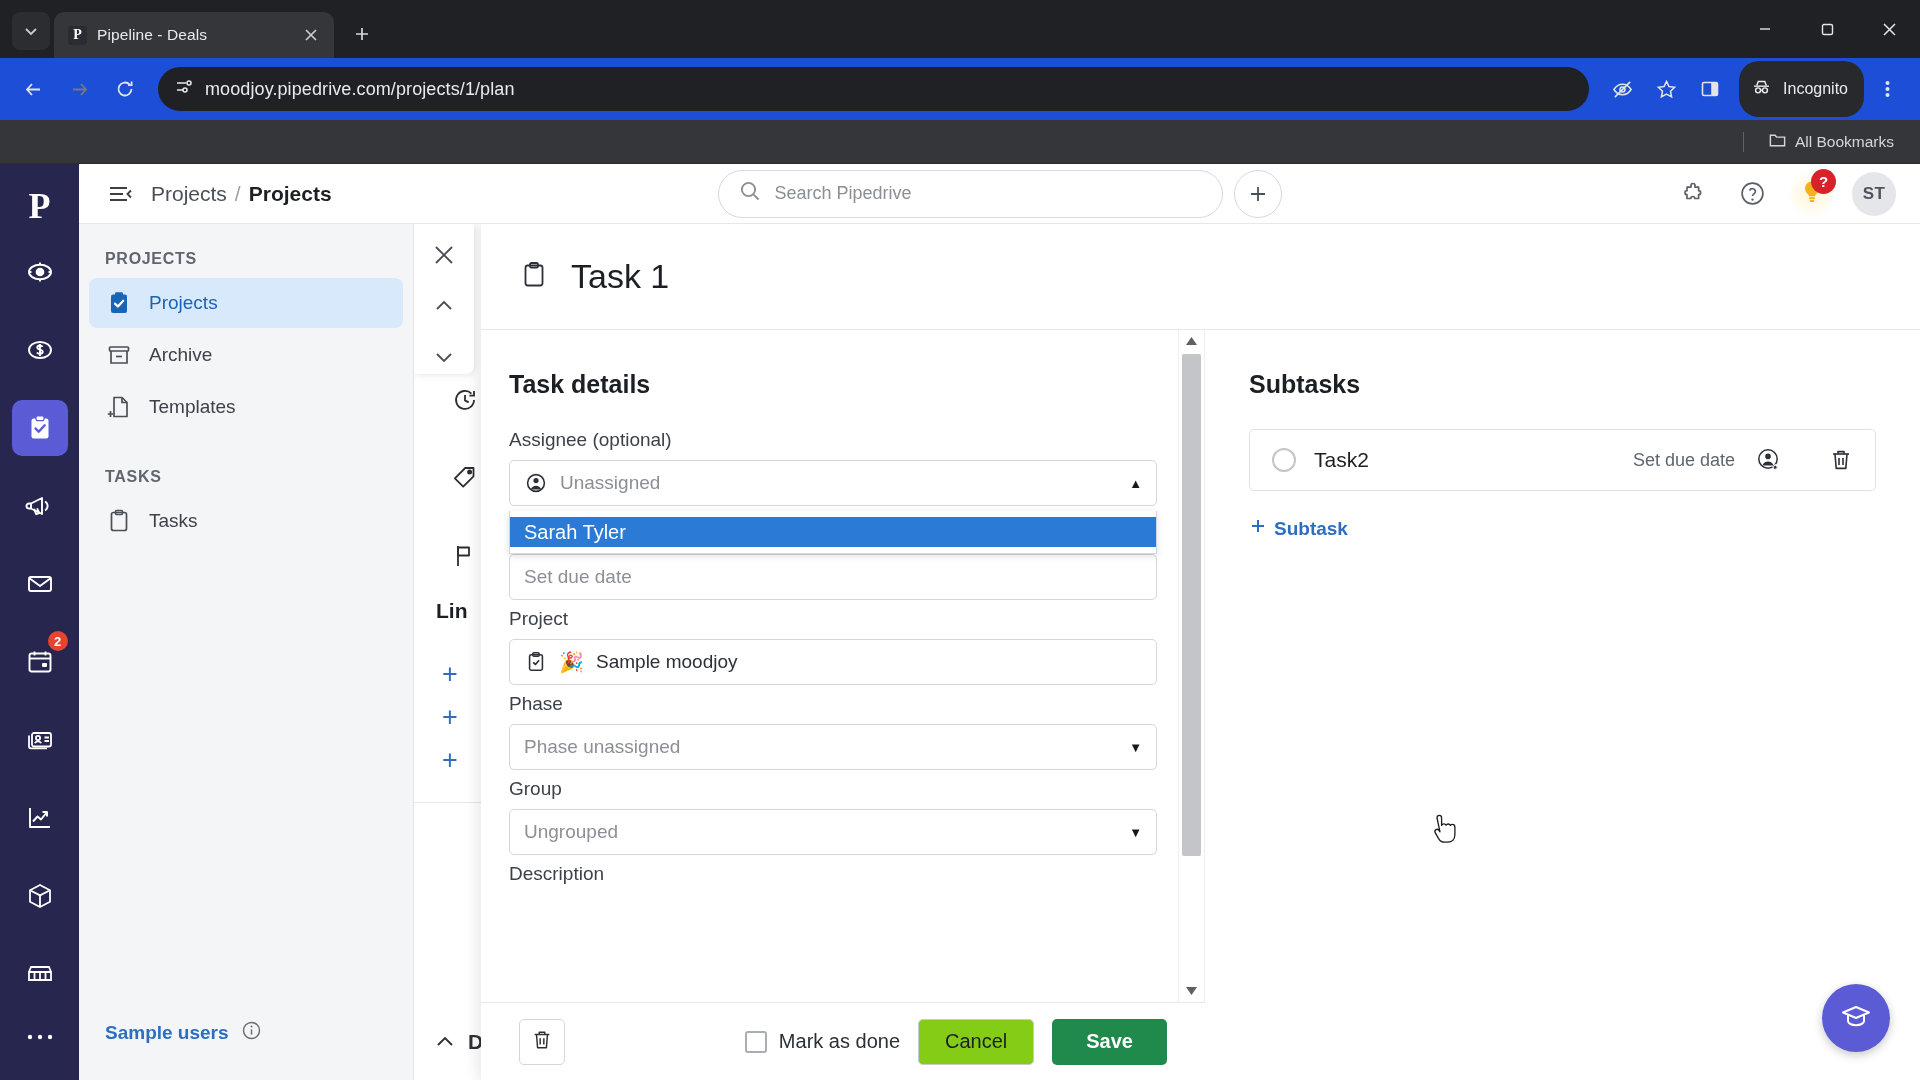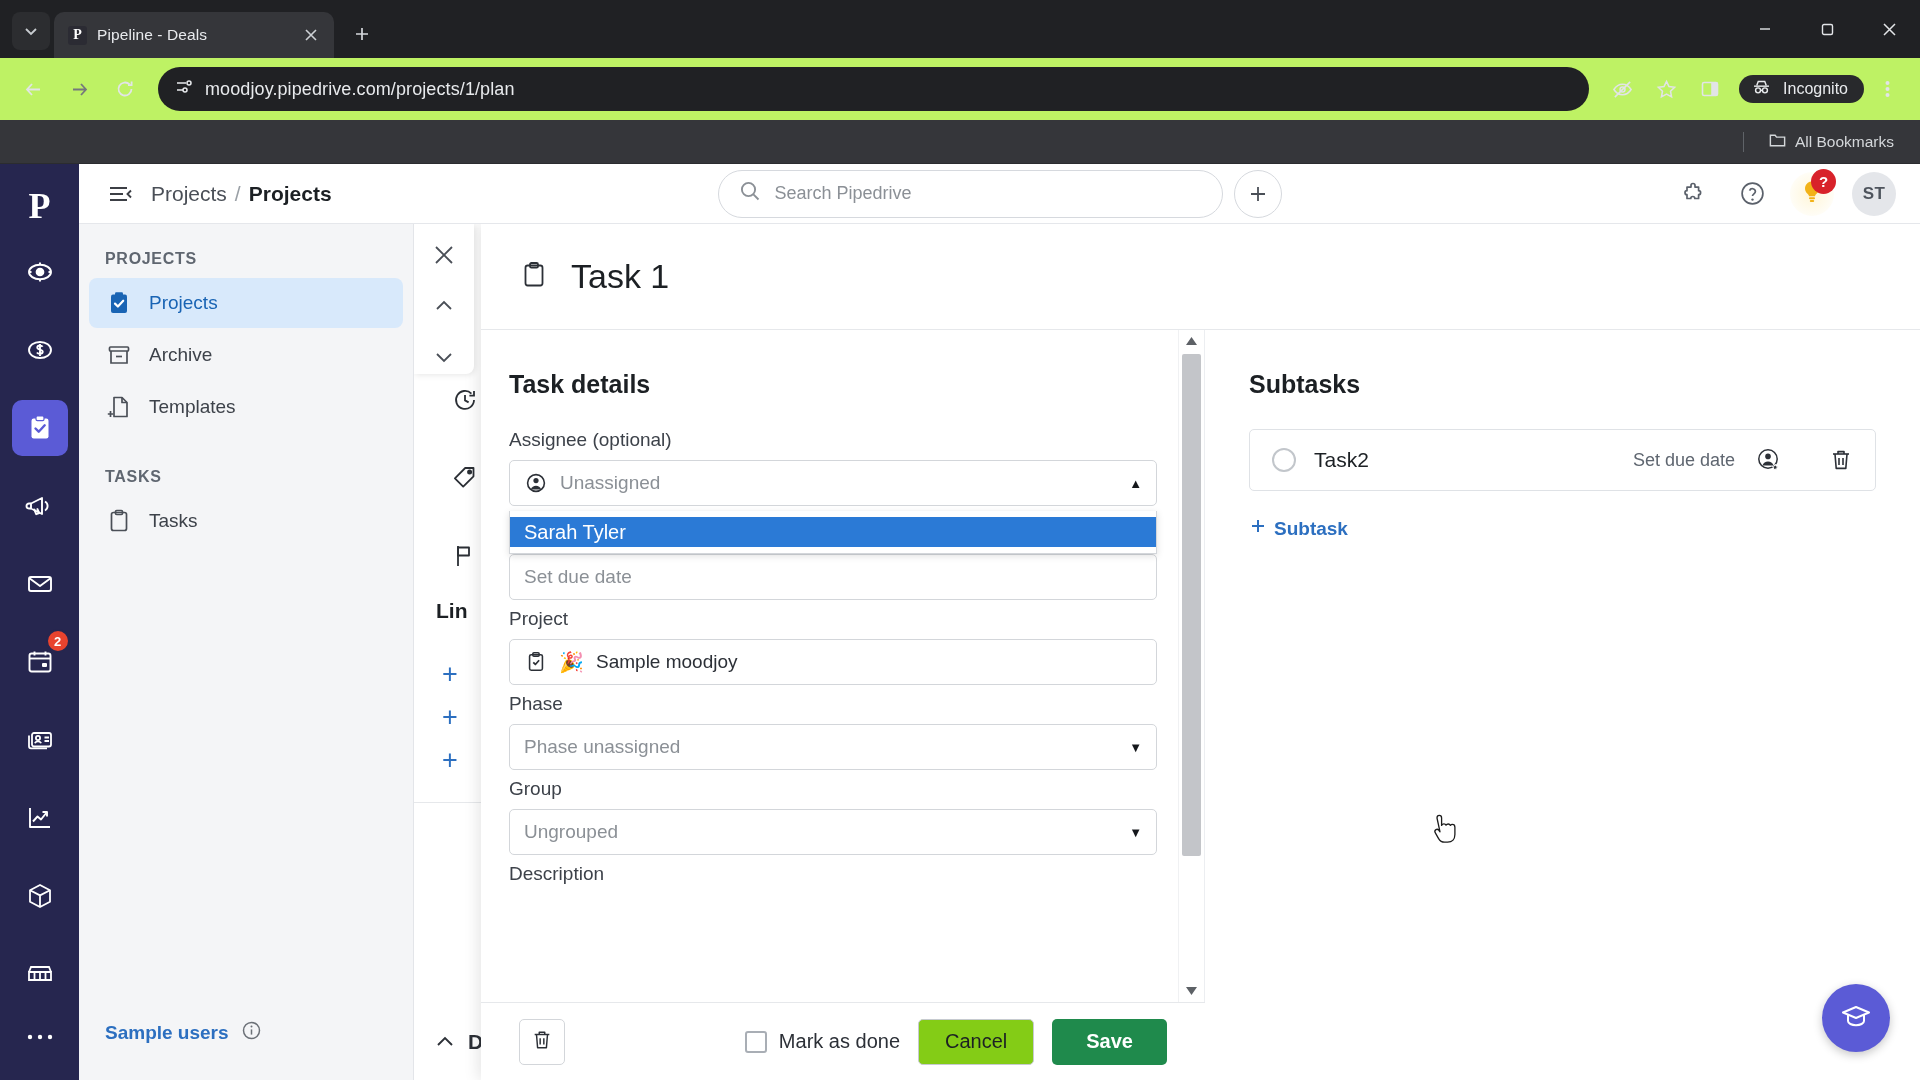--- a/index.html
+++ b/index.html
@@ -33,33 +33,33 @@
     font-weight:700; font-family:"Liberation Serif", serif; flex:none;
   }
   .tab-title { flex:1; white-space:nowrap; overflow:hidden; text-overflow:ellipsis; letter-spacing:.1px;}
   .tab-close { width:22px; height:22px; display:flex; align-items:center; justify-content:center; color:#cdd1d5; border-radius:50%; flex:none;}
   .newtab { width:36px; height:36px; margin-left:10px; margin-bottom:6px; border-radius:50%;
     display:flex; align-items:center; justify-content:center; color:#d5d8dc; }
   .winctl { position:absolute; right:0; top:0; height:58px; display:flex; align-items:center; }
   .winbtn { width:62px; height:58px; display:flex; align-items:center; justify-content:center; color:#e3e5e8; }
 
   .toolbar {
-    height: 62px; background:#bef264; display:flex; align-items:center; gap:4px; padding: 4px 12px;
+    height: 62px; background:#1d4ed8; display:flex; align-items:center; gap:4px; padding: 4px 12px;
   }
   .navbtn { width:42px; height:42px; border-radius:50%; display:flex; align-items:center; justify-content:center; color:#e2e4e7; flex:none;}
   .navbtn.disabled { color:#75787c; }
   .omnibox {
     flex:1; height:44px; background:#202124; border-radius:22px; display:flex; align-items:center;
     gap:12px; padding: 0 16px; margin: 0 8px; color:#e8eaed; font-size:18px;
   }
   .omni-url { white-space:nowrap; overflow:hidden; text-overflow:ellipsis; letter-spacing:.1px;}
   .tb-right { display:flex; align-items:center; gap:2px; }
   .tb-icon { width:42px; height:42px; border-radius:50%; display:flex; align-items:center; justify-content:center; color:#e2e4e7;}
   .incognito-pill {
-    height:28px; background:#28292c; border-radius:20px; display:flex; align-items:center; gap:11px;
+    height:56px; background:#28292c; border-radius:20px; display:flex; align-items:center; gap:11px;
     padding:0 16px 0 12px; color:#e8eaed; font-size:16px; margin-left:6px;justify-content:center;
   }
   .bookmarkbar {
     height:44px; background:#35363a; display:flex; align-items:center; justify-content:flex-end;
     padding-right:18px; gap:10px; color:#d4d7da; font-size:15.5px; border-bottom:1px solid #2b2c2f;
   }
   .bm-sep { width:1px; height:20px; background:#5f6368; margin-right:6px; }
   .bm-item { display:flex; align-items:center; gap:8px; padding:4px 8px; border-radius:6px;}
 
   

